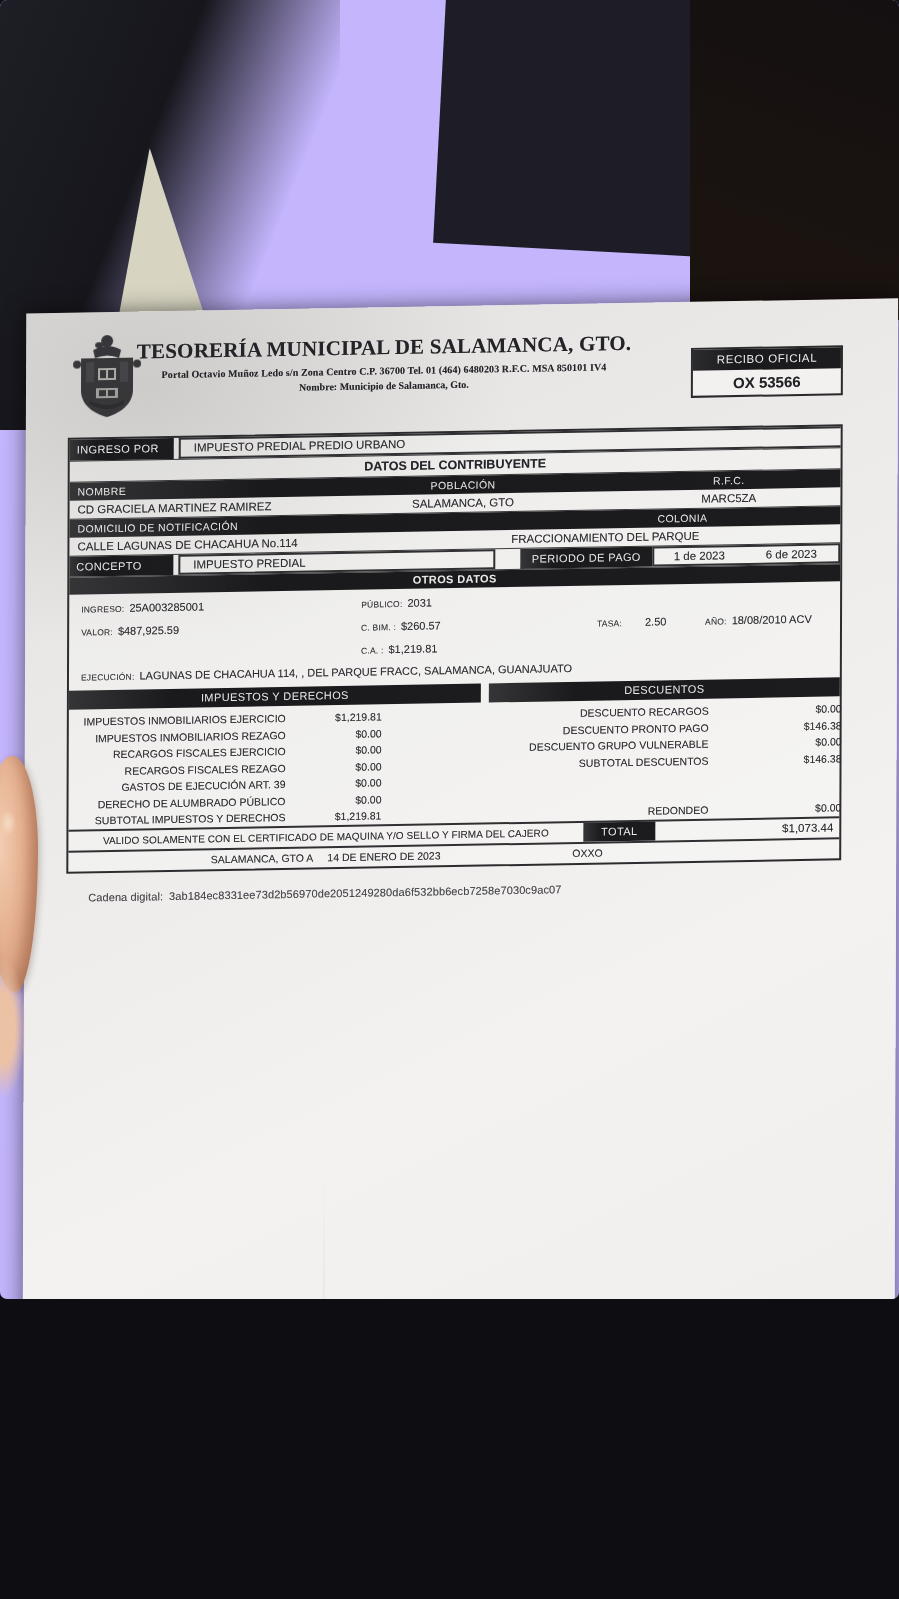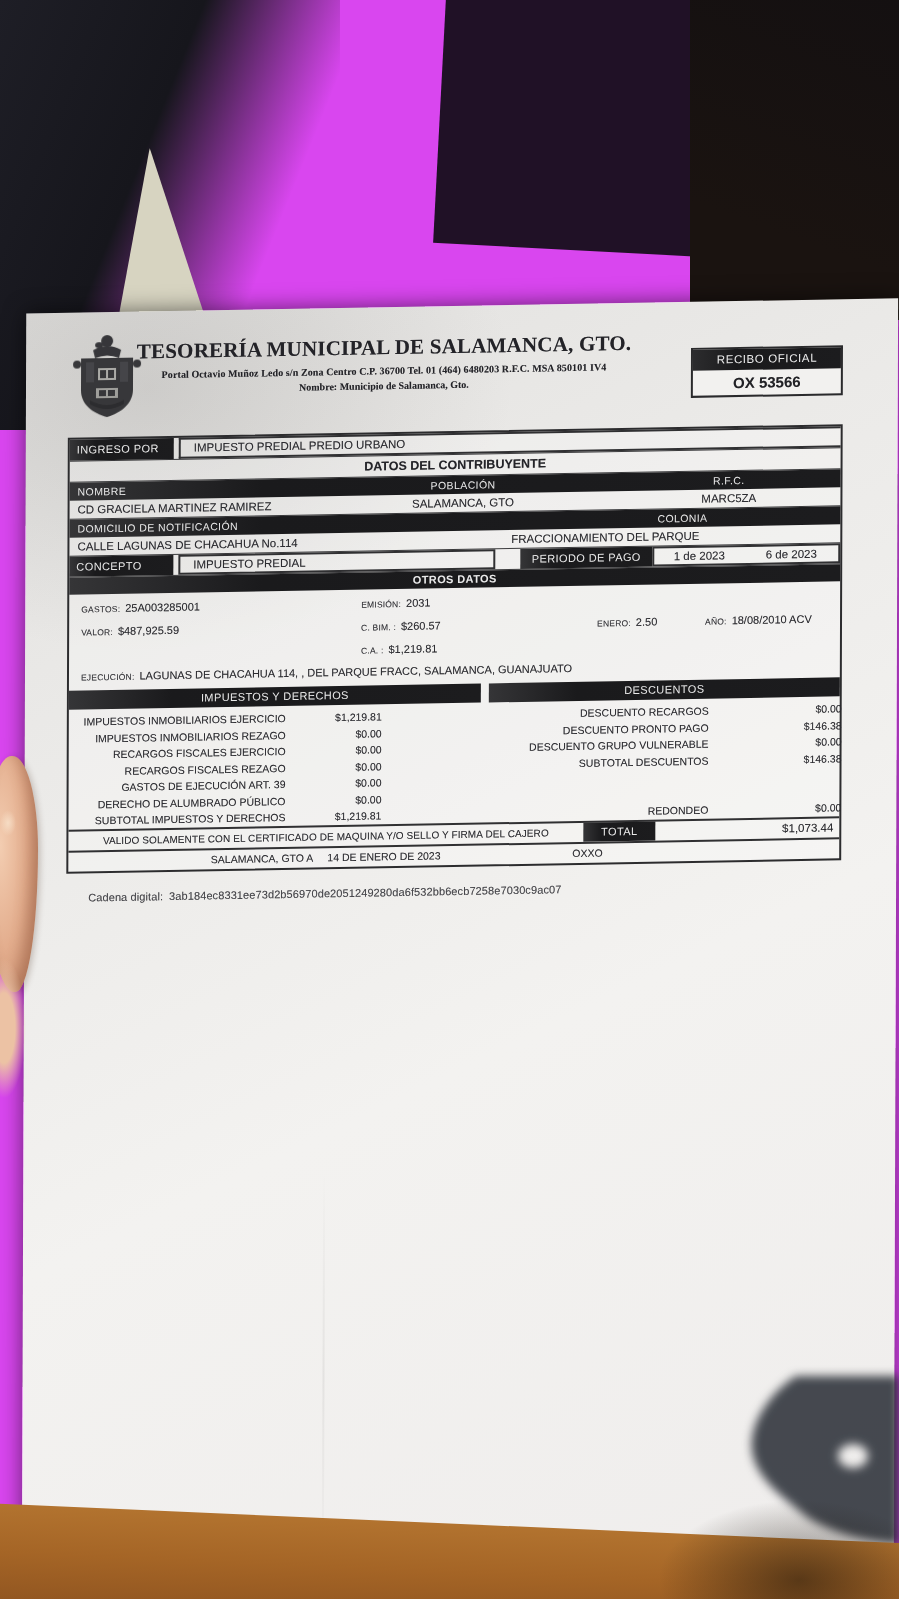--- a/index.html
+++ b/index.html
@@ -1,16 +1,16 @@
 <!DOCTYPE html>
 <html><head>
 <meta charset="utf-8">
 <style>
   html,body{margin:0;padding:0;background:#0e0e12;}
-  .scene{position:relative;width:899px;height:1599px;overflow:hidden;background:#d946ef;font-family:"Liberation Sans",sans-serif;}
+  .scene{position:relative;width:899px;height:1299px;overflow:hidden;background:#c4b5fd;font-family:"Liberation Sans",sans-serif;border-radius:7px;}
 
   
   .bg-topleft{position:absolute;left:0;top:0;width:340px;height:430px;
     background:linear-gradient(112deg,#1e1e26 0%,#16161c 40%,rgba(16,16,20,0) 72%);}
   .bg-rect-dark{position:absolute;left:440px;top:-20px;width:270px;height:270px;background:#0b0b0f;opacity:.9;transform:rotate(3deg);}
   .bg-rect-brown{position:absolute;left:690px;top:0;width:209px;height:320px;background:linear-gradient(200deg,#141011 0%,#1a1310 70%);}
   .bg-wedge{position:absolute;left:118px;top:148px;width:88px;height:172px;background:#d7d4c1;
     clip-path:polygon(36% 0,100% 100%,0 100%);filter:blur(1.5px);}
 
   
@@ -207,33 +207,33 @@
           <div class="period-vals">
             <div class="cell g5">1 de 2023</div>
             <div class="cell g6">6 de 2023</div>
           </div>
         </div>
 
         <div class="rowH black">OTROS DATOS</div>
 
         <div class="otros">
           <div class="fld" style="left:12px;top:8px;">
-            <span class="flbl">GASTOS:</span><span class="fval">25A003285001</span>
+            <span class="flbl">INGRESO:</span><span class="fval">25A003285001</span>
           </div>
           <div class="fld" style="left:292px;top:8px;">
-            <span class="flbl">EMISIÓN:</span><span class="fval">2031</span>
+            <span class="flbl">PÚBLICO:</span><span class="fval">2031</span>
           </div>
           <div class="fld" style="left:12px;top:31px;">
             <span class="flbl">VALOR:</span><span class="fval">$487,925.59</span>
           </div>
           <div class="fld" style="left:292px;top:31px;">
             <span class="flbl">C. BIM. :</span><span class="fval">$260.57</span>
           </div>
           <div class="fld" style="left:528px;top:31px;">
-            <span class="flbl">ENERO:</span><span class="fval" style="">2.50</span>
+            <span class="flbl">TASA:</span><span class="fval" style="margin-left:18px;">2.50</span>
           </div>
           <div class="fld" style="left:636px;top:31px;">
             <span class="flbl">AÑO:</span><span class="fval">18/08/2010 ACV</span>
           </div>
           <div class="fld" style="left:292px;top:54px;">
             <span class="flbl">C.A. :</span><span class="fval">$1,219.81</span>
           </div>
           <div class="fld" style="left:12px;top:76px;">
             <span class="flbl">EJECUCIÓN:</span><span class="fval">LAGUNAS DE CHACAHUA 114, , DEL PARQUE FRACC, SALAMANCA, GUANAJUATO</span>
           </div>

